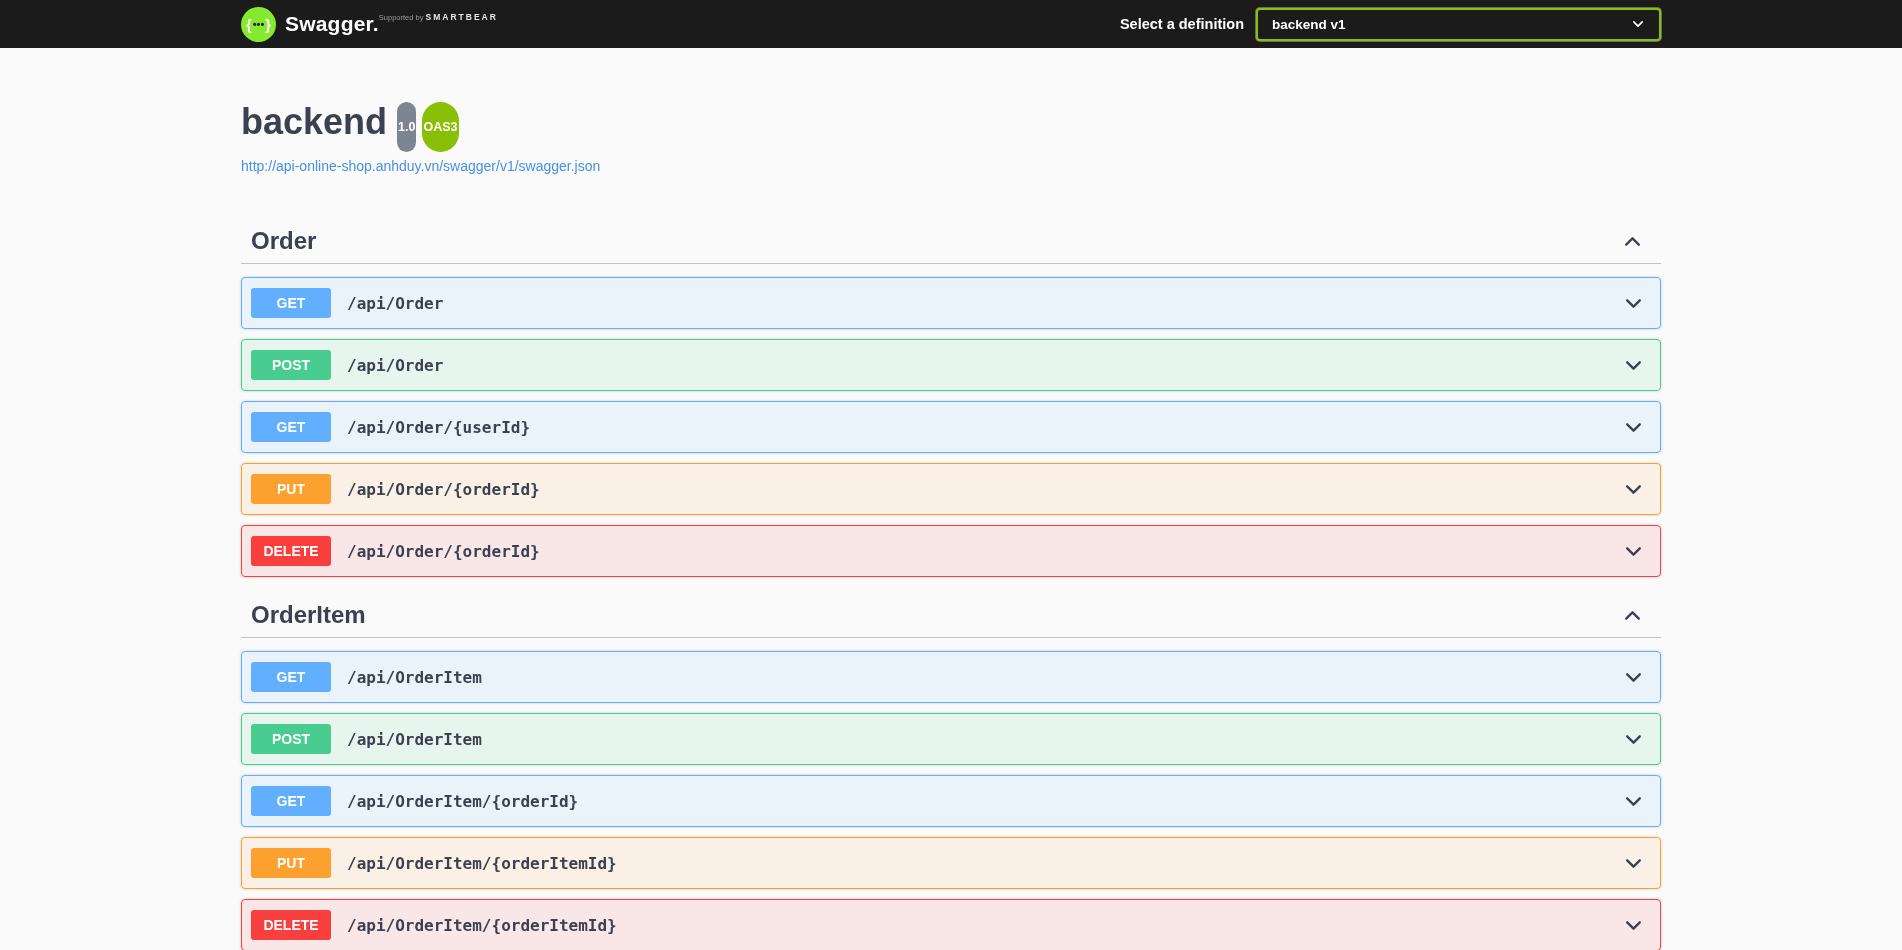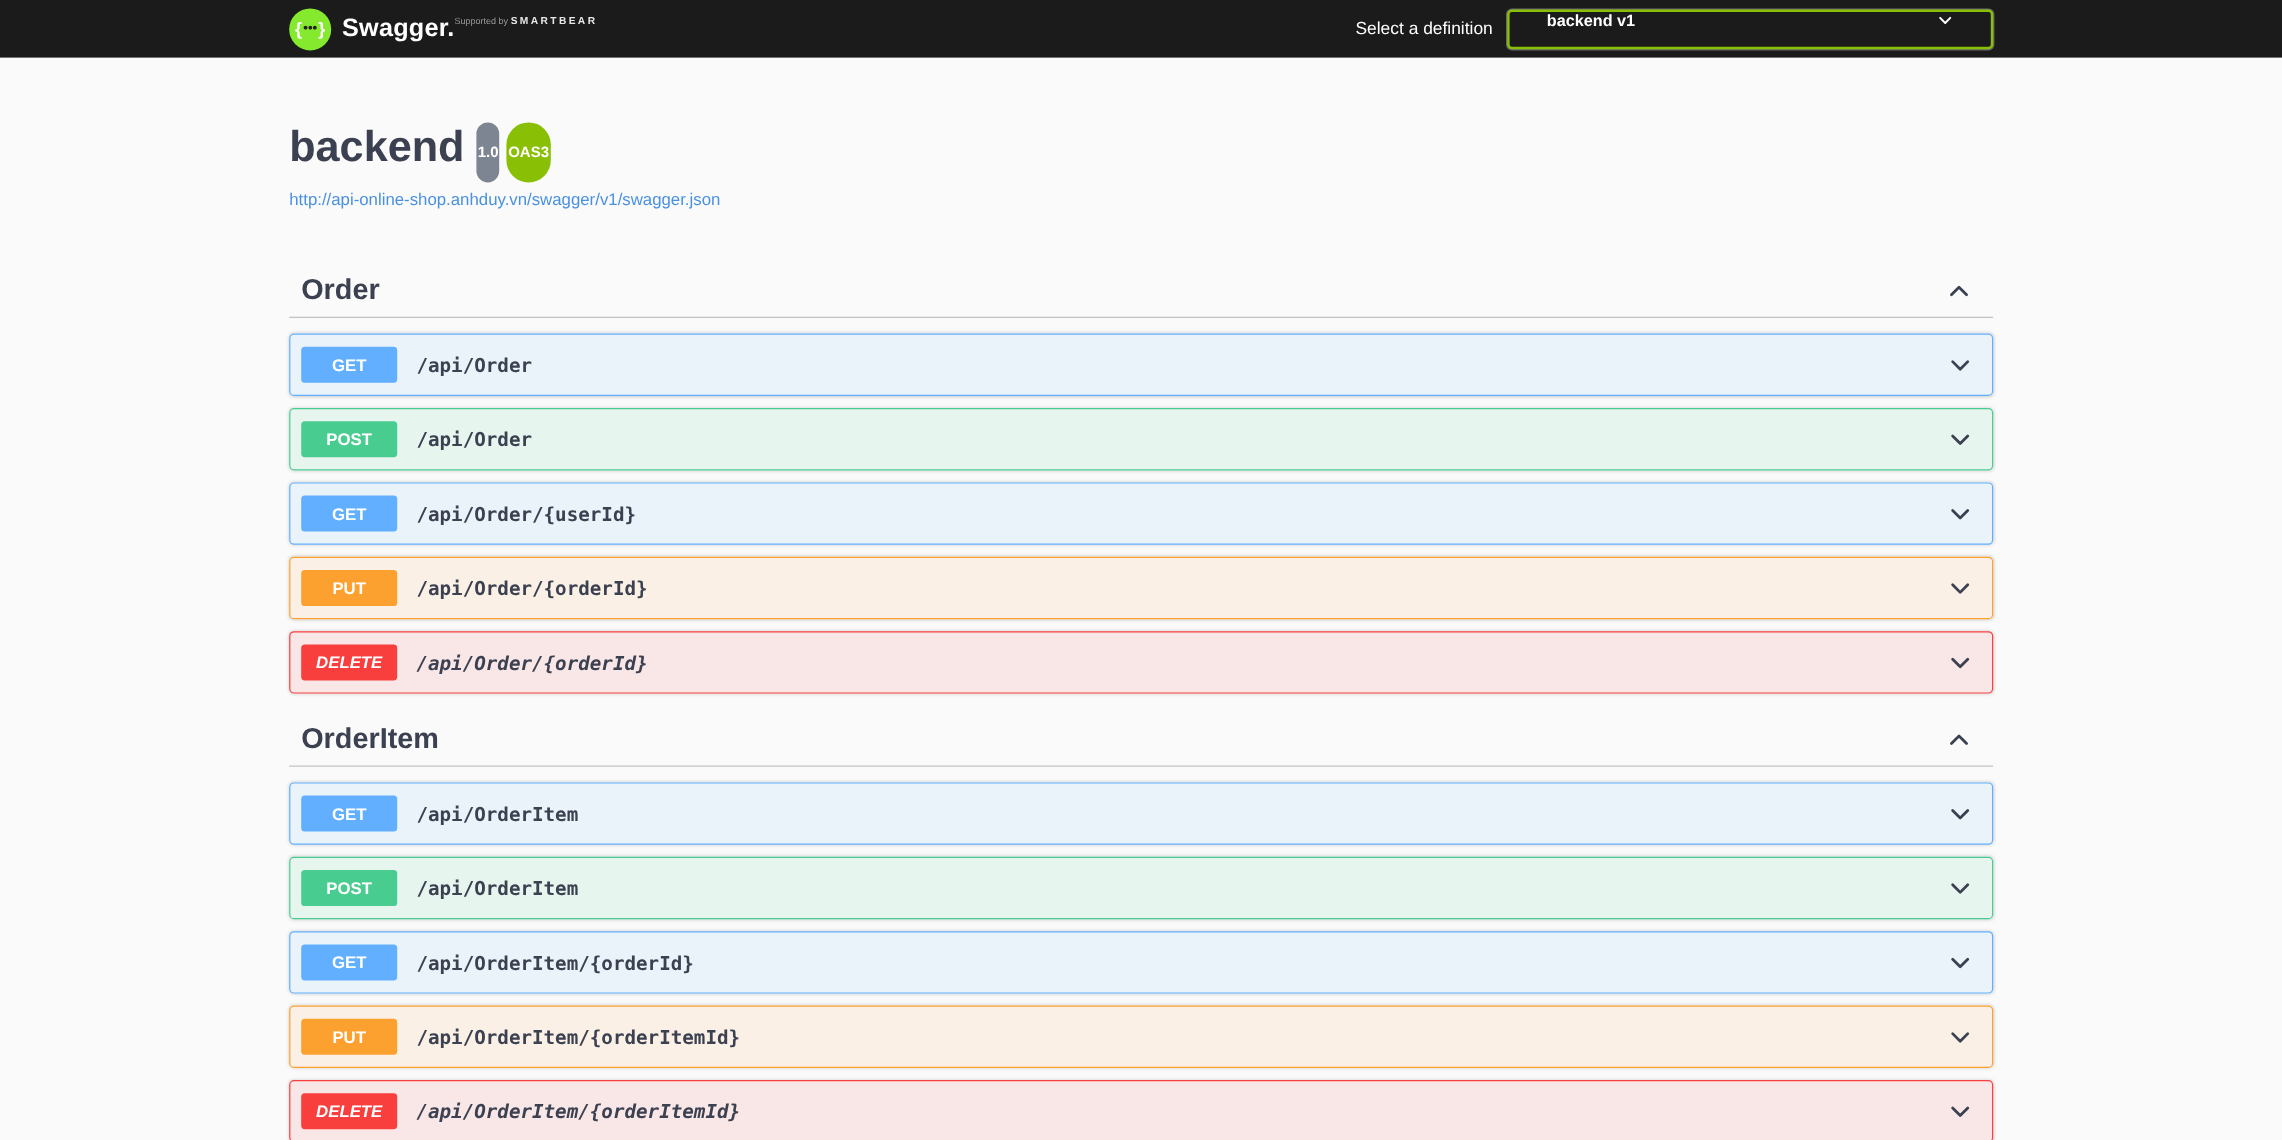--- a/index.html
+++ b/index.html
@@ -20,26 +20,26 @@
   .logo-mark{width:35px;height:35px;border-radius:50%;background:var(--logo-green);
     display:flex;align-items:center;justify-content:center;font-weight:700;font-size:15px;
     color:#fff;line-height:1;}
   .logo-mark .dots{color:#222;font-size:11px;letter-spacing:0px;margin:0 1px;font-weight:900;}
   .logo-text-wrap{display:flex;flex-direction:row;line-height:1.1;}
   .logo-title{color:#fff;font-size:21px;font-weight:700;letter-spacing:.2px;}
   .logo-sub{color:#9a9a9a;font-size:7.5px;margin-top:1px;}
   .logo-sub .smartbear{color:#e8e8e8;font-weight:700;letter-spacing:2px;font-size:8.5px;}
 
   .definition-select{display:flex;align-items:center;gap:12px;}
-  .select-label{color:#fff;font-size:14.5px;font-weight:400;}
+  .select-label{color:#fff;font-size:14.5px;font-weight:700;}
   .select-box{width:405px;height:33px;background:var(--topbar-bg);
     border:2px solid var(--accent-green);border-radius:4px;
     box-shadow:0 0 0 1px rgba(255,255,255,.35);
-    display:flex;justify-content:space-between;
-    padding:0 31px;cursor:pointer;}
+    display:flex;align-items:center;justify-content:space-between;
+    padding:0 14px;cursor:pointer;}
   .select-box .select-value{color:#fff;font-size:13.5px;font-weight:700;}
   .select-box svg{flex:0 0 auto;}
 
   
   .container{max-width:1460px;margin:0 auto;padding:0 20px;}
   .info{padding-top:52px;}
   .api-title{font-size:36px;font-weight:700;color:var(--text);line-height:44px;}
   .pill{display:inline-block;font-size:12.5px;font-weight:700;color:#fff;
     padding:3px 1px;border-radius:50px;vertical-align:top;position:relative;top:2px;}
   .pill.version{background:var(--version-badge-bg);margin-left:10px;}
@@ -67,21 +67,21 @@
   .op-path{margin-left:16px;font-family:"DejaVu Sans Mono","Liberation Mono",monospace;
     font-size:16px;font-weight:700;color:var(--text);}
   .opblock .chevron-btn{margin-left:auto;}
 
   .op-get{background:rgba(97,175,254,.1);border-color:var(--method-get);}
   .op-get .method-badge{background:var(--method-get);}
   .op-post{background:rgba(73,204,144,.1);border-color:var(--method-post);}
   .op-post .method-badge{background:var(--method-post);}
   .op-put{background:rgba(252,161,48,.1);border-color:var(--method-put);}
   .op-put .method-badge{background:var(--method-put);}
-  .op-delete{background:rgba(249,62,62,.1);border-color:var(--method-delete);font-style:italic;}
+  .op-delete{background:rgba(249,62,62,.1);border-color:var(--method-delete);}
   .op-delete .method-badge{background:var(--method-delete);}
 </style>
 </head>
 <body>
 
 <div class="viewport">
 
   <header class="topbar">
     <div class="topbar-inner">
       <a class="logo">

